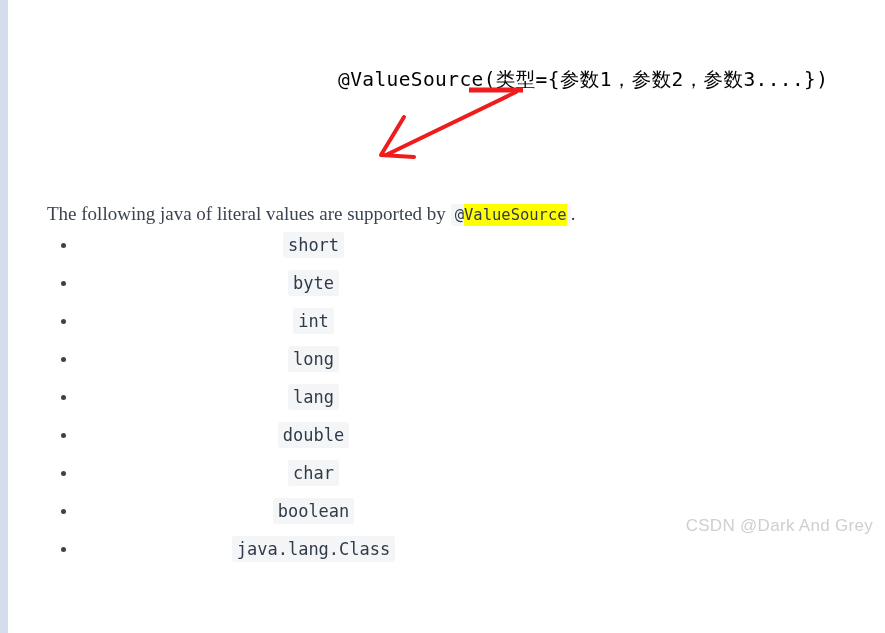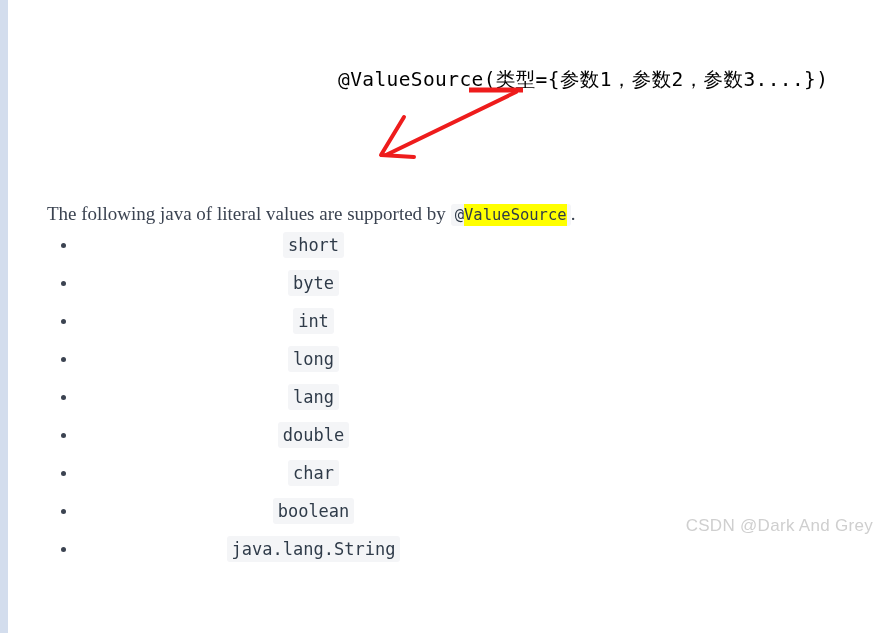--- a/index.html
+++ b/index.html
@@ -181,19 +181,19 @@
     <li>
       <span class="bullet"></span>
       <code>char</code>
     </li>
     <li>
       <span class="bullet"></span>
       <code>boolean</code>
     </li>
     <li>
       <span class="bullet"></span>
-      <code>java.lang.String</code>
+      <code>java.lang.Class</code>
     </li>
   </ul>
 
   <div class="watermark">CSDN @Dark And Grey</div>
 
 </div>
 
 </body></html>

